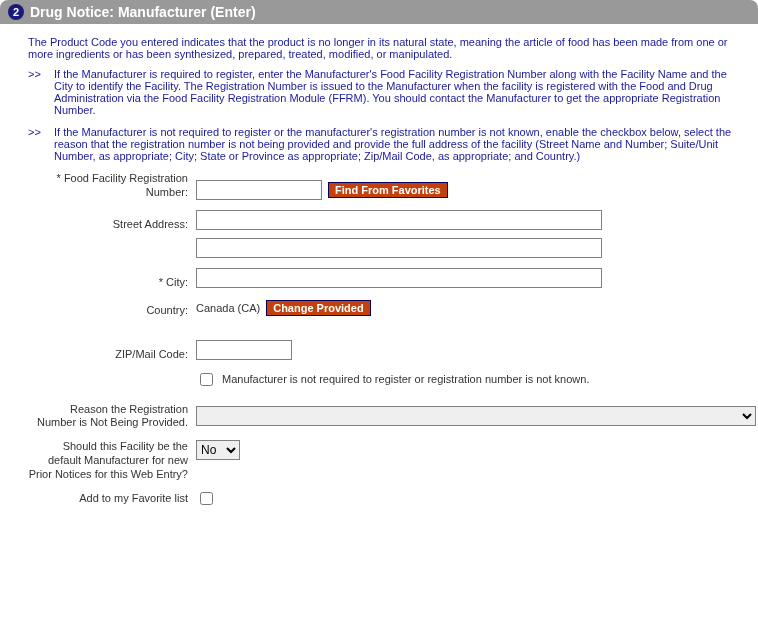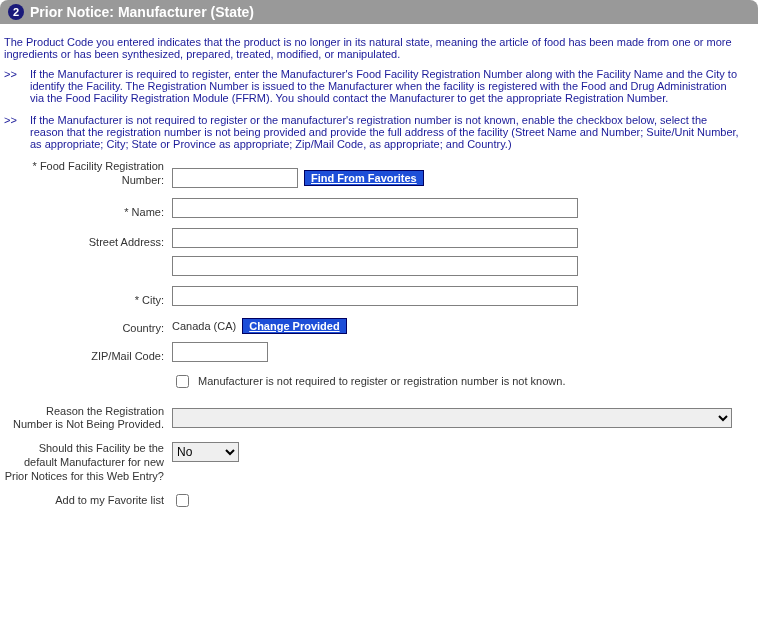--- a/index.html
+++ b/index.html
@@ -27,21 +27,21 @@
     justify-content: center;
     width: 16px;
     height: 16px;
     background: #1a1a7a;
     border-radius: 50%;
     color: #fff;
     font-size: 11px;
     font-weight: bold;
   }
   .content {
-    padding: 12px 16px 8px 4px;
+    padding: 12px 16px 8px 28px;
     color: #1a1a99;
   }
   .intro { margin-bottom: 8px; }
   .bullets { margin: 0 0 10px 0; }
   .bullet-row { display: flex; margin: 6px 0 10px 0; }
   .bullet-mark { flex: 0 0 26px; }
   .form-area { color: #333; }
   .row { display: flex; align-items: flex-end; margin: 4px 0; }
   .lbl {
     flex: 0 0 160px;
@@ -66,39 +66,38 @@
     background: #fff;
   }
   select {
     font-family: inherit;
     font-size: 12px;
     border: 1px solid #808080;
     height: 20px;
     background: #efefef;
   }
   .btn-blue {
-    background: #1d4ed8;
+    background: #c2410c;
     color: #fff;
     font-weight: bold;
     font-size: 11px;
     border: 1px solid #000060;
     padding: 1px 6px;
     cursor: pointer;
     font-family: inherit;
-    text-decoration: underline;
   }
   .note { color:#333; }
   .checkbox-row { display:flex; margin:10px 0 14px 0; }
 </style>
 </head>
 <body>
 
 <div class="header-bar">
   <span class="step-circle">2</span>
-  <span>Prior Notice: Manufacturer (State)</span>
+  <span>Drug Notice: Manufacturer (Enter)</span>
 </div>
 
 <div class="content">
   <div class="intro">The Product Code you entered indicates that the product is no longer in its natural state, meaning the article of food has been made from one or more ingredients or has been synthesized, prepared, treated, modified, or manipulated.</div>
   <div class="bullets">
     <div class="bullet-row">
       <div class="bullet-mark">&gt;&gt;</div>
       <div>If the Manufacturer is required to register, enter the Manufacturer's Food Facility Registration Number along with the Facility Name and the City to identify the Facility. The Registration Number is issued to the Manufacturer when the facility is registered with the Food and Drug Administration via the Food Facility Registration Module (FFRM). You should contact the Manufacturer to get the appropriate Registration Number.</div>
     </div>
     <div class="bullet-row">
@@ -110,26 +109,20 @@
   <div class="form-area">
 
     <div class="row">
       <div class="lbl-multi">* Food Facility Registration Number:</div>
       <div class="fld">
         <input type="text" style="width: 120px;" value="">
         <button class="btn-blue">Find From Favorites</button>
       </div>
     </div>
 
-    <div class="row" style="margin-top:10px">
-      <div class="lbl">* Name:</div>
-      <div class="fld">
-          <input type="text" style="width: 400px;" value="">
-        </div>
-    </div>
 
     <div class="row" style="margin-top:10px">
       <div class="lbl">Street Address:</div>
       <div class="fld">
           <input type="text" style="width: 400px;" value="">
         </div>
     </div>
     <div class="row" style="margin-top:8px">
       <div class="lbl"></div>
       <div class="fld">
@@ -146,21 +139,21 @@
 
 
     <div class="row" style="margin-top:12px">
       <div class="lbl">Country:</div>
       <div class="fld">
         <span>Canada (CA)</span>
         <button class="btn-blue">Change Provided</button>
       </div>
     </div>
 
-    <div class="row" style="margin-top:8px">
+    <div class="row" style="margin-top:24px">
       <div class="lbl">ZIP/Mail Code:</div>
       <div class="fld">
           <input type="text" style="width: 90px;" value="">
         </div>
     </div>
 
     <div class="checkbox-row">
       <div class="lbl"></div>
       <div class="fld">
         <input type="checkbox" style="">
@@ -171,21 +164,21 @@
     <div class="row" style="align-items:center">
       <div class="lbl-multi">Reason the Registration Number is Not Being Provided.</div>
       <div class="fld">
           <select style="width:560px"><option></option></select>
         </div>
     </div>
 
     <div class="row" style="align-items:flex-start; margin-top:10px">
       <div class="lbl-multi">Should this Facility be the default Manufacturer for new Prior Notices for this Web Entry?</div>
       <div class="fld">
-          <select style="width:67px"><option>No</option></select>
+          <select style="width:44px"><option>No</option></select>
         </div>
     </div>
 
     <div class="row" style="align-items:center; margin-top:8px">
       <div class="lbl-multi">Add to my Favorite list</div>
       <div class="fld">
           <input type="checkbox" style="">
         </div>
     </div>
 

